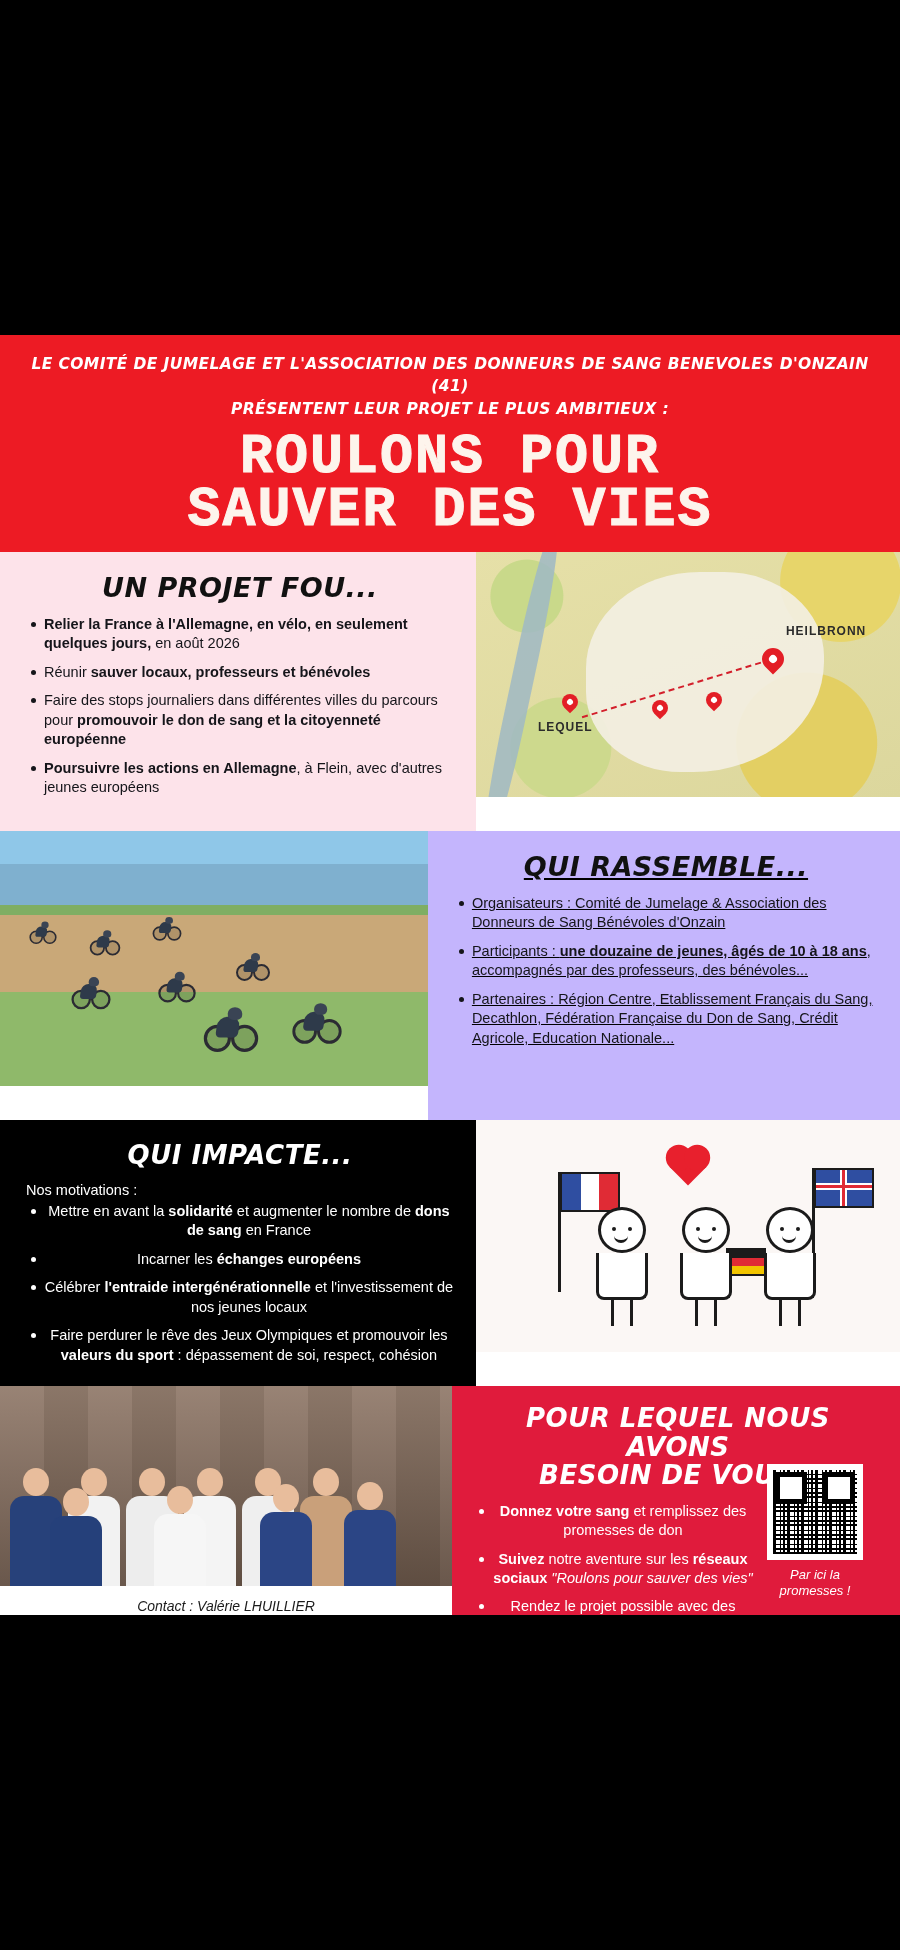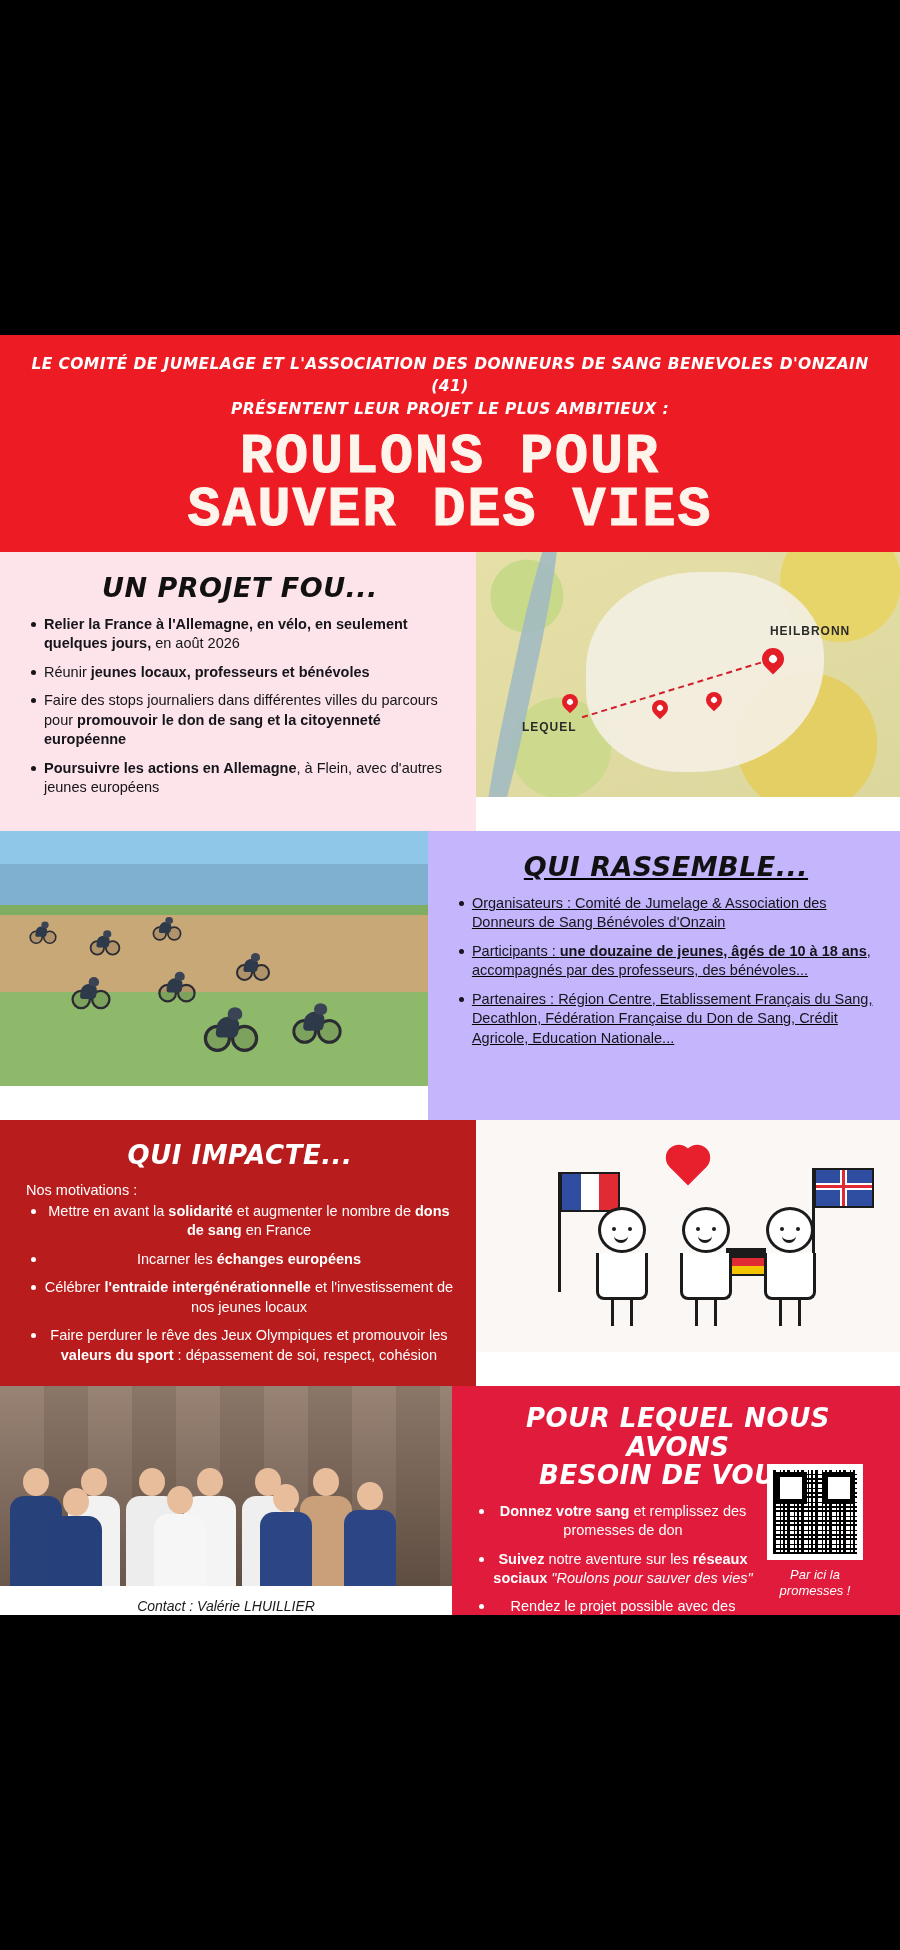--- a/index.html
+++ b/index.html
@@ -65,21 +65,21 @@
     display: flex;
     width: 900px;
   }
   .cell {
     position: relative;
     overflow: hidden;
   }
 
   .c-pinklight { background: #fde3ea; }
   .c-pink { background: #c4b5fd; text-decoration: underline; }
-  .c-red { background: #b91c1c; color: #ffffff; }
+  .c-red { background: #000000; color: #ffffff; }
   .c-crimson { background: #e01b3c; color: #ffffff; }
 
   .pad { padding: 18px 22px 16px 26px; }
 
   .sec-title {
     font-family: "DejaVu Sans", sans-serif;
     font-weight: bold;
     font-style: italic;
     font-size: 27px;
     letter-spacing: 0.5px;
@@ -180,20 +180,21 @@
   }
   .pin.big { width: 22px; height: 22px; }
   .pin.big:after { left: 7px; top: 7px; width: 8px; height: 8px; }
   .map-label {
     position: absolute;
     font-size: 12px;
     font-weight: bold;
     letter-spacing: 1px;
     color: #2b2b2b;
     white-space: nowrap;
+    margin-left: 16px;
   }
 
   
   .cyclists {
     position: relative;
     background: linear-gradient(180deg,#8fc7e8 0 14%, #7fae63 14% 34%, #cfa86a 34% 58%, #8fb96a 58% 100%);
   }
   .cyc-water {
     position: absolute; left: 0; top: 13%; width: 100%; height: 16%;
     background: #7fb0cf;
@@ -398,21 +399,21 @@
         <span class="l2">SAUVER DES VIES</span>
       </div>
     </div>
 
     <div class="row">
 
       <div class="cell c-pinklight pad" style="width:452px;height:245px;">
         <div class="sec-title">UN PROJET FOU...</div>
         <ul class="bullets">
           <li><b>Relier la France à l'Allemagne, en vélo, en seulement quelques jours,</b> en août 2026</li>
-          <li>Réunir <b>jeunes locaux, professeurs et bénévoles</b></li>
+          <li>Réunir <b>sauver locaux, professeurs et bénévoles</b></li>
           <li>Faire des stops journaliers dans différentes villes du parcours pour <b>promouvoir le don de sang et la citoyenneté européenne</b></li>
           <li><b>Poursuivre les actions en Allemagne</b>, à Flein, avec d'autres jeunes européens</li>
         </ul>
       </div>
 
       <div class="cell map" style="width:448px;height:245px;">
         <div class="fields"></div>
         <div class="landmass"></div>
         <div class="river"></div>
         <div class="route"></div>

